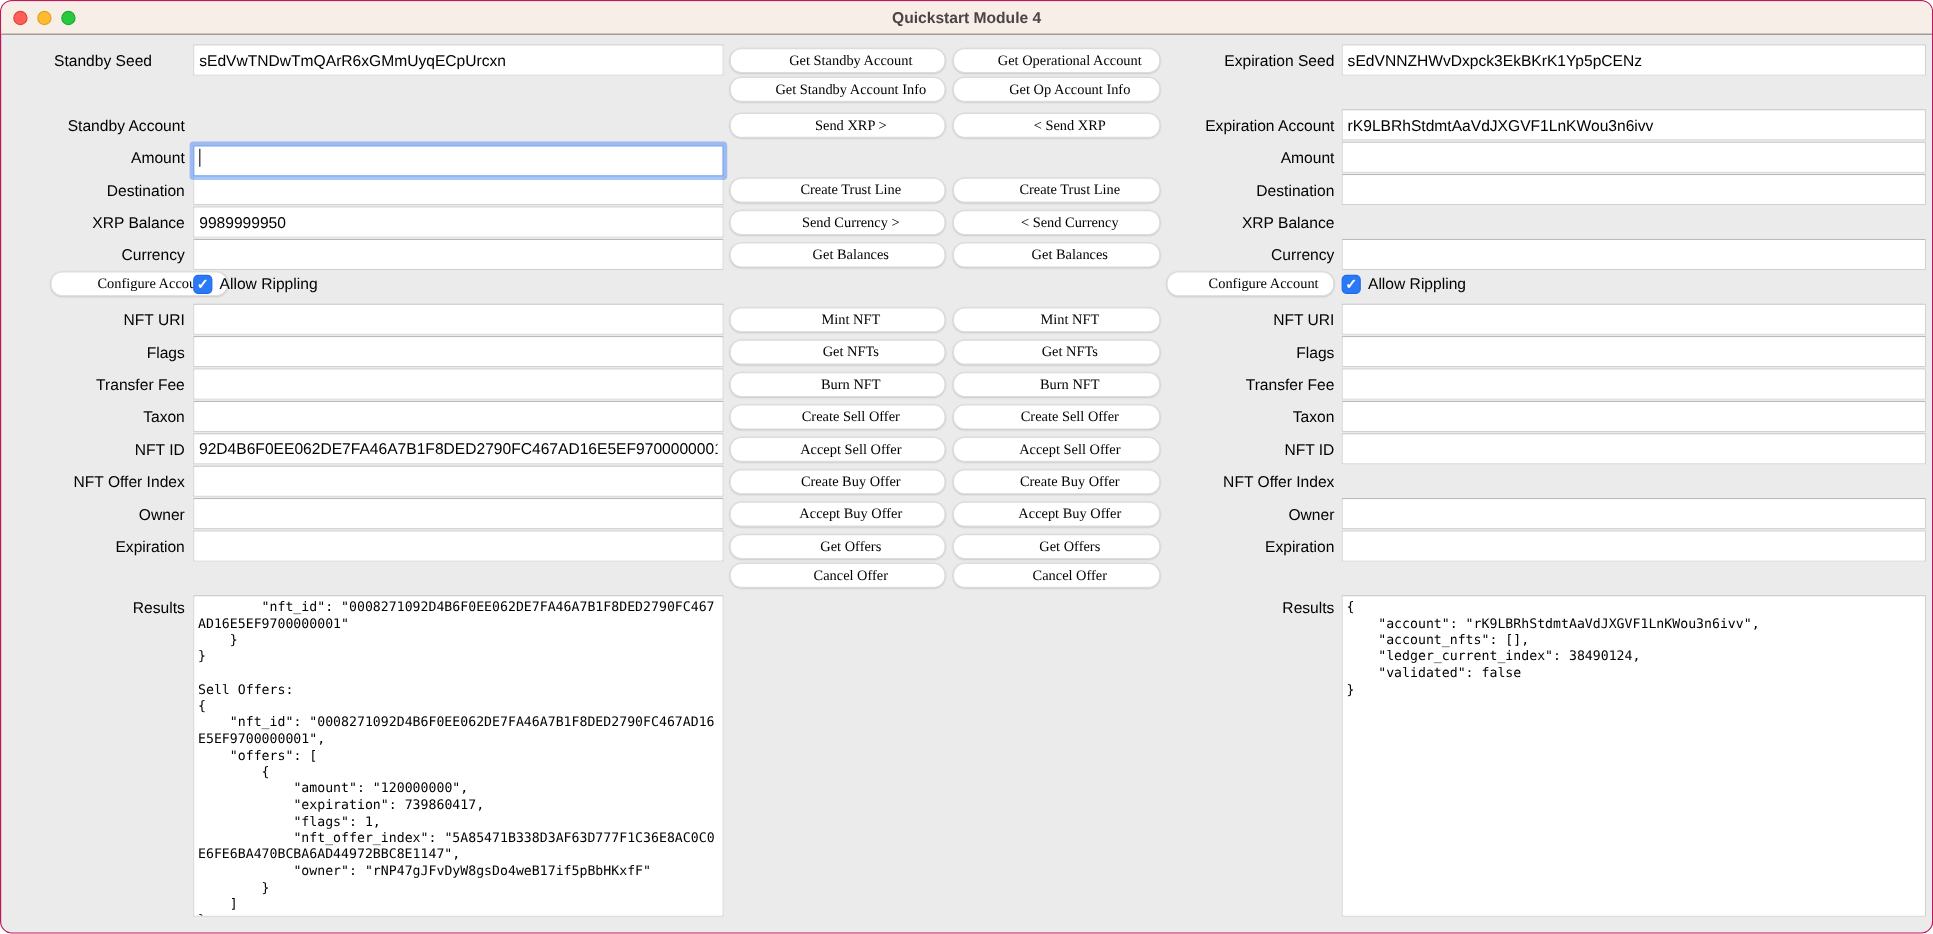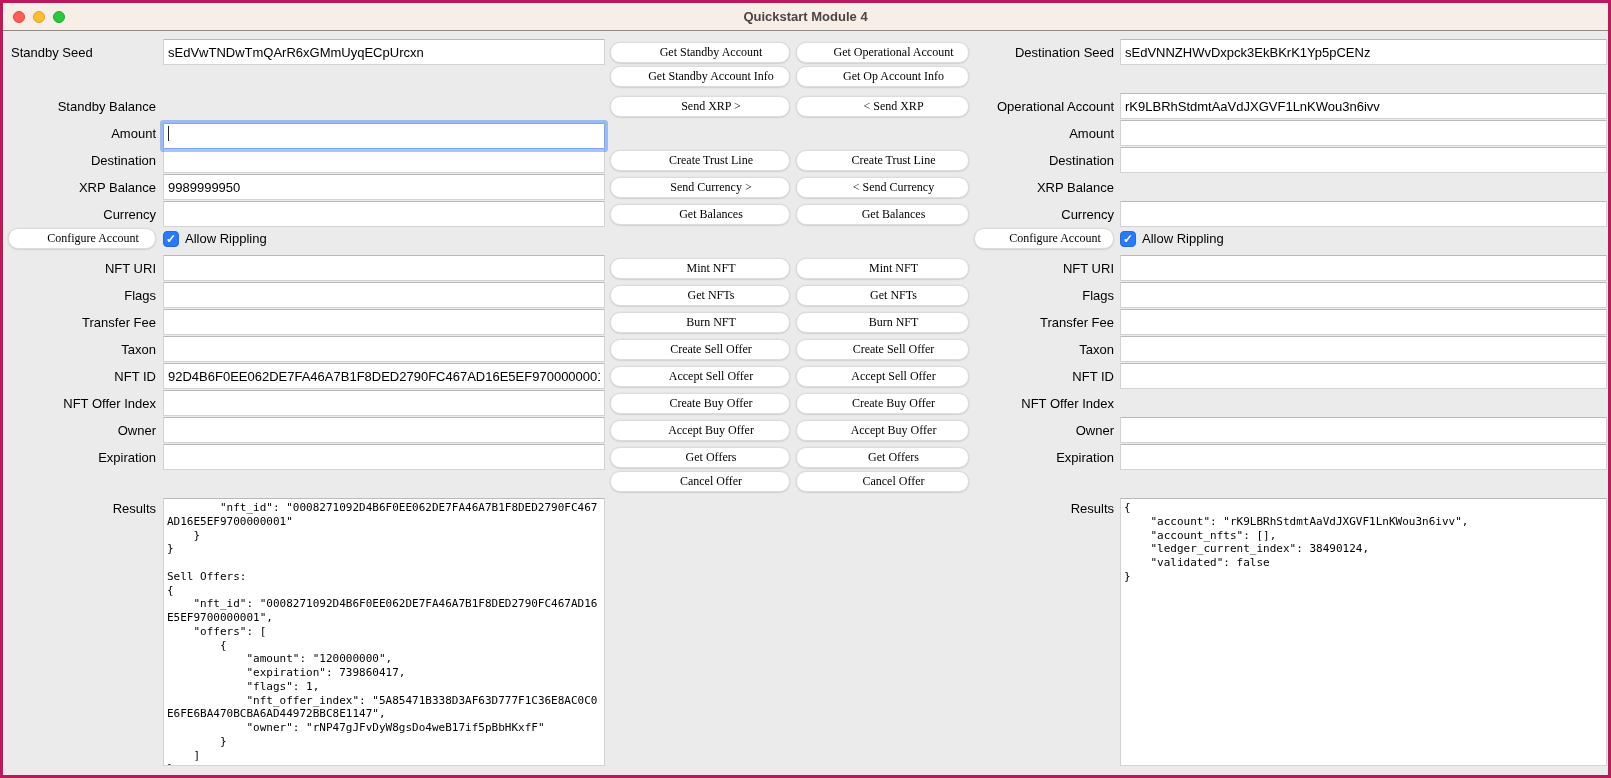--- a/index.html
+++ b/index.html
@@ -1,19 +1,19 @@
 <!DOCTYPE html>
 <html><head>
 <meta charset="utf-8">
 <style>
   html,body{margin:0;padding:0;width:1611px;height:778px;overflow:hidden;background:#fff;}
   *{box-sizing:border-box;}
   .window{
     position:absolute;inset:0;
-    border:3px solid #be185d;border-radius:0;
+    border:1px solid #be185d;border-radius:10px;
     background:#ebebeb;overflow:hidden;
     font-family:"Liberation Sans", sans-serif;
     font-size:13px;color:#000;
   }
   .titlebar{
     height:28px;background:#f7eee7;border-bottom:1px solid #8f8781;
     position:relative;display:flex;align-items:center;
   }
   .traffic{position:absolute;left:10px;top:0;height:28px;display:flex;align-items:center;gap:8px;}
   .light{width:12px;height:12px;border-radius:50%;}
@@ -21,21 +21,21 @@
   .light.yellow{background:#febc2e;border:0.5px solid #dea123;}
   .light.green{background:#28c840;border:0.5px solid #1dad2b;}
   .title{flex:1;text-align:center;font-weight:bold;color:#4a4544;font-size:13px;}
   .content{padding:8px 6px 0 5px;display:flex;flex-direction:column;gap:6px;}
   .row{
     display:grid;height:21px;
     grid-template-columns:148px 7px 442px 5px 180px 6px 173px 5px 140px 6px 487px;
     align-items:center;
   }
   .row.results-row{height:268px;align-items:start;}
-  .c1{grid-column:1;} .c2{grid-column:3;} .c3{grid-column:5;} .c4{grid-column:7;} .c5{grid-column:9;} .c6{grid-column:11;}
+  .c1{grid-column:1;margin-left:36px;} .c2{grid-column:3;} .c3{grid-column:5;} .c4{grid-column:7;} .c5{grid-column:9;} .c6{grid-column:11;}
   .lbl{text-align:right;padding-right:0;white-space:nowrap;}
   .lbl.left{text-align:left;padding-left:3px;}
   .field{
     width:100%;height:26px;border:1px solid #d2d2d2;border-top-color:#b9b9b9;
     background:#fff;padding:0 4px;font-family:"Liberation Sans",sans-serif;
     font-size:13px;color:#000;border-radius:1px;outline:none;
   }
   .field-wrap{position:relative;width:100%;height:21px;}
   .field.focused{
     border-color:#7aa8ef;
@@ -76,34 +76,34 @@
     <div class="title">Quickstart Module 4</div>
   </div>
 
   <div class="content">
 
     <div class="row">
       <div class="c1 lbl left">Standby Seed</div>
       <input class="c2 field" value="sEdVwTNDwTmQArR6xGMmUyqECpUrcxn" style="">
       <button class="c3 btn">Get Standby Account</button>
       <button class="c4 btn">Get Operational Account</button>
-      <div class="c5 lbl">Destination Seed</div>
+      <div class="c5 lbl">Expiration Seed</div>
       <input class="c6 field" value="sEdVNNZHWvDxpck3EkBKrK1Yp5pCENz" style="">
     </div>
 
     <div class="row">
       <button class="c3 btn">Get Standby Account Info</button>
       <button class="c4 btn">Get Op Account Info</button>
     </div>
 
     <div class="row">
-      <div class="c1 lbl">Standby Balance</div>
+      <div class="c1 lbl">Standby Account</div>
       <button class="c3 btn">Send XRP &gt;</button>
       <button class="c4 btn">&lt; Send XRP</button>
-      <div class="c5 lbl">Operational Account</div>
+      <div class="c5 lbl">Expiration Account</div>
       <input class="c6 field" value="rK9LBRhStdmtAaVdJXGVF1LnKWou3n6ivv" style="">
     </div>
 
     <div class="row">
       <div class="c1 lbl">Amount</div>
       <div class="c2 field-wrap">
         <input class="field focused" value="" style="">
         <span class="caret"></span>
       </div>
       <div class="c5 lbl">Amount</div>

